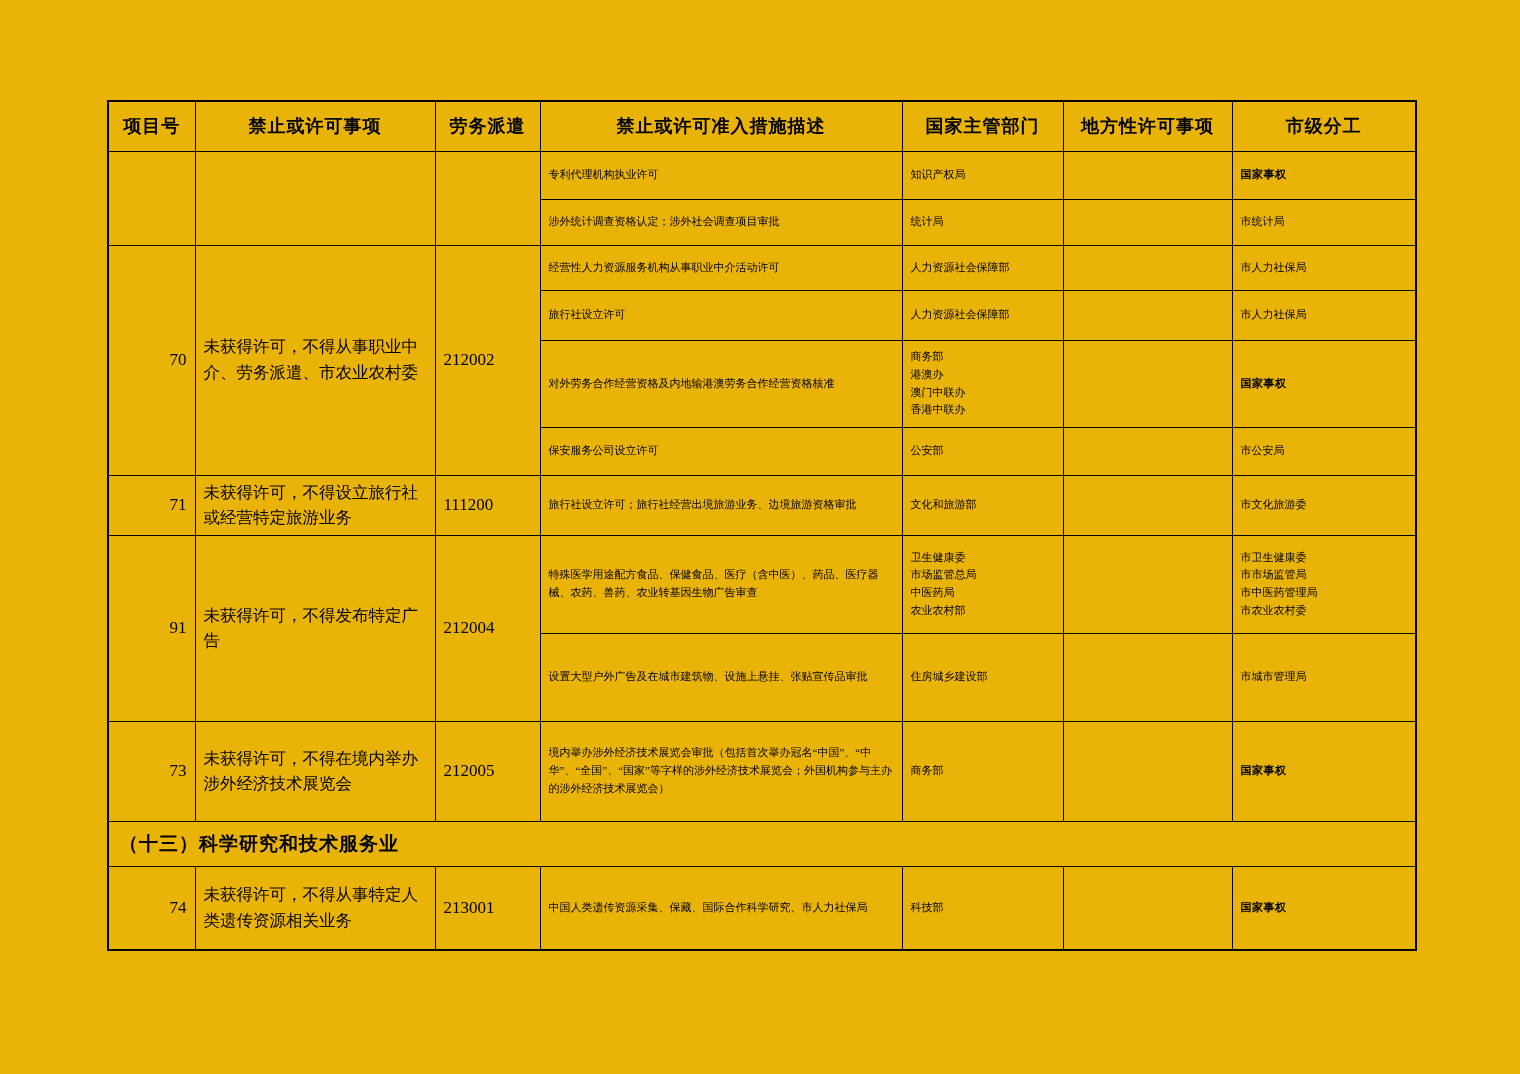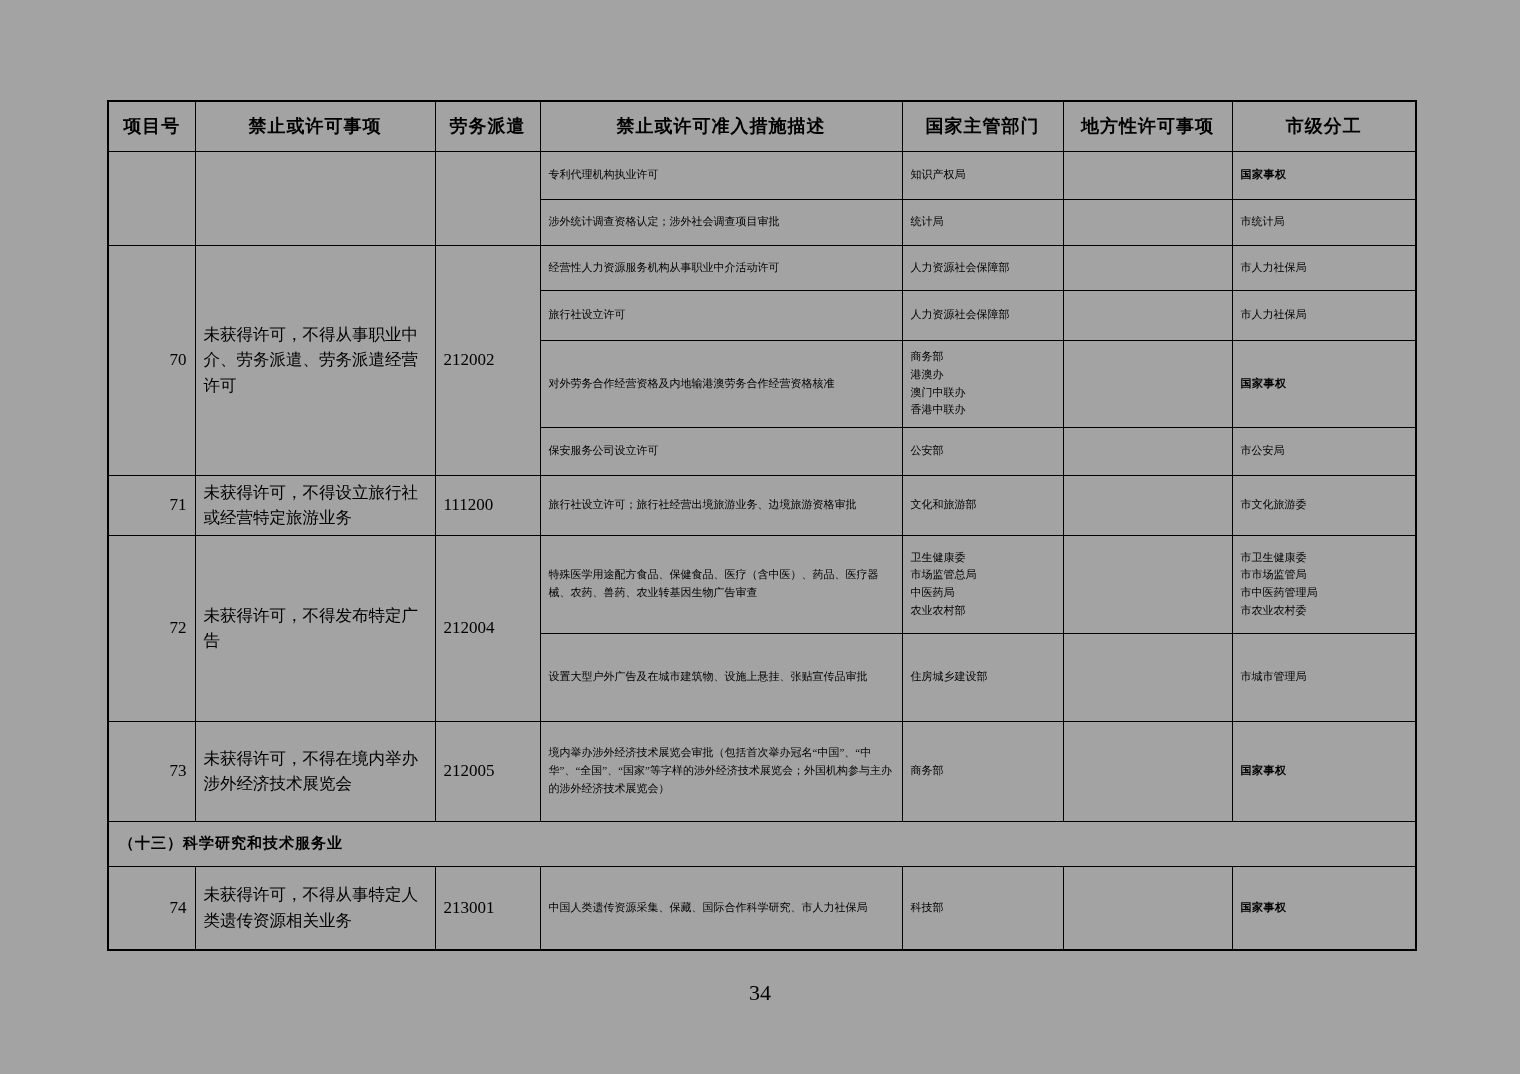--- a/index.html
+++ b/index.html
@@ -6,21 +6,21 @@
     margin: 0;
     padding: 0;
     background: #ffffff;
     font-family: "Liberation Serif", serif;
     color: #000;
   }
   .page {
     position: relative;
     width: 1520px;
     height: 1074px;
-    background: #a3a3a3;
+    background: #eab308;
     overflow: hidden;
   }
   .table-wrap {
     position: absolute;
     left: 107px;
     top: 100px;
     width: 1308px;
   }
   table.permit {
     border-collapse: collapse;
@@ -66,21 +66,21 @@
   }
   td.bold-cell {
     font-weight: bold;
     font-family: Liberation Sans, sans-serif;
     font-size: 11px;
     letter-spacing: 0.5px;
   }
   tr.section-row td {
     font-weight: bold;
     font-family: "Liberation Sans", sans-serif;
-    font-size: 15px;
+    font-size: 19px;
     padding: 4px 5px 4px 10px;
     letter-spacing: 1px;
   }
   .page-number {
     position: absolute;
     top: 980px;
     left: 0;
     width: 1520px;
     text-align: center;
     font-family: "Liberation Serif", serif;
@@ -126,21 +126,21 @@
       </tr>
       <tr style="height:46px">
         <td class="c-measure">涉外统计调查资格认定；涉外社会调查项目审批</td>
         <td class="c-dept">统计局</td>
         <td class="c-local"></td>
         <td class="c-city">市统计局</td>
       </tr>
 
       <tr style="height:45px">
         <td class="c-num" rowspan="4">70</td>
-        <td class="c-item" rowspan="4">未获得许可，不得从事职业中介、劳务派遣、劳务派遣经营许可</td>
+        <td class="c-item" rowspan="4">未获得许可，不得从事职业中介、劳务派遣、市农业农村委</td>
         <td class="c-code" rowspan="4">212002</td>
         <td class="c-measure">经营性人力资源服务机构从事职业中介活动许可</td>
         <td class="c-dept">人力资源社会保障部</td>
         <td class="c-local"></td>
         <td class="c-city">市人力社保局</td>
       </tr>
       <tr style="height:50px">
         <td class="c-measure">旅行社设立许可</td>
         <td class="c-dept">人力资源社会保障部</td>
         <td class="c-local"></td>
@@ -166,21 +166,21 @@
         <td class="c-num">71</td>
         <td class="c-item">未获得许可，不得设立旅行社或经营特定旅游业务</td>
         <td class="c-code">111200</td>
         <td class="c-measure">旅行社设立许可；旅行社经营出境旅游业务、边境旅游资格审批</td>
         <td class="c-dept">文化和旅游部</td>
         <td class="c-local"></td>
         <td class="c-city">市文化旅游委</td>
       </tr>
 
       <tr style="height:98px">
-        <td class="c-num" rowspan="2">72</td>
+        <td class="c-num" rowspan="2">91</td>
         <td class="c-item" rowspan="2">未获得许可，不得发布特定广告</td>
         <td class="c-code" rowspan="2">212004</td>
         <td class="c-measure">特殊医学用途配方食品、保健食品、医疗（含中医）、药品、医疗器械、农药、兽药、农业转基因生物广告审查</td>
         <td class="c-dept">卫生健康委
 市场监管总局
 中医药局
 农业农村部</td>
         <td class="c-local"></td>
         <td class="c-city">市卫生健康委
 市市场监管局
@@ -215,15 +215,14 @@
         <td class="c-measure">中国人类遗传资源采集、保藏、国际合作科学研究、市人力社保局</td>
         <td class="c-dept">科技部</td>
         <td class="c-local"></td>
         <td class="c-city bold-cell">国家事权</td>
       </tr>
 
     </tbody>
       </table>
   </div>
 
-  <div class="page-number">34</div>
 
 </div>
 
 </body></html>

